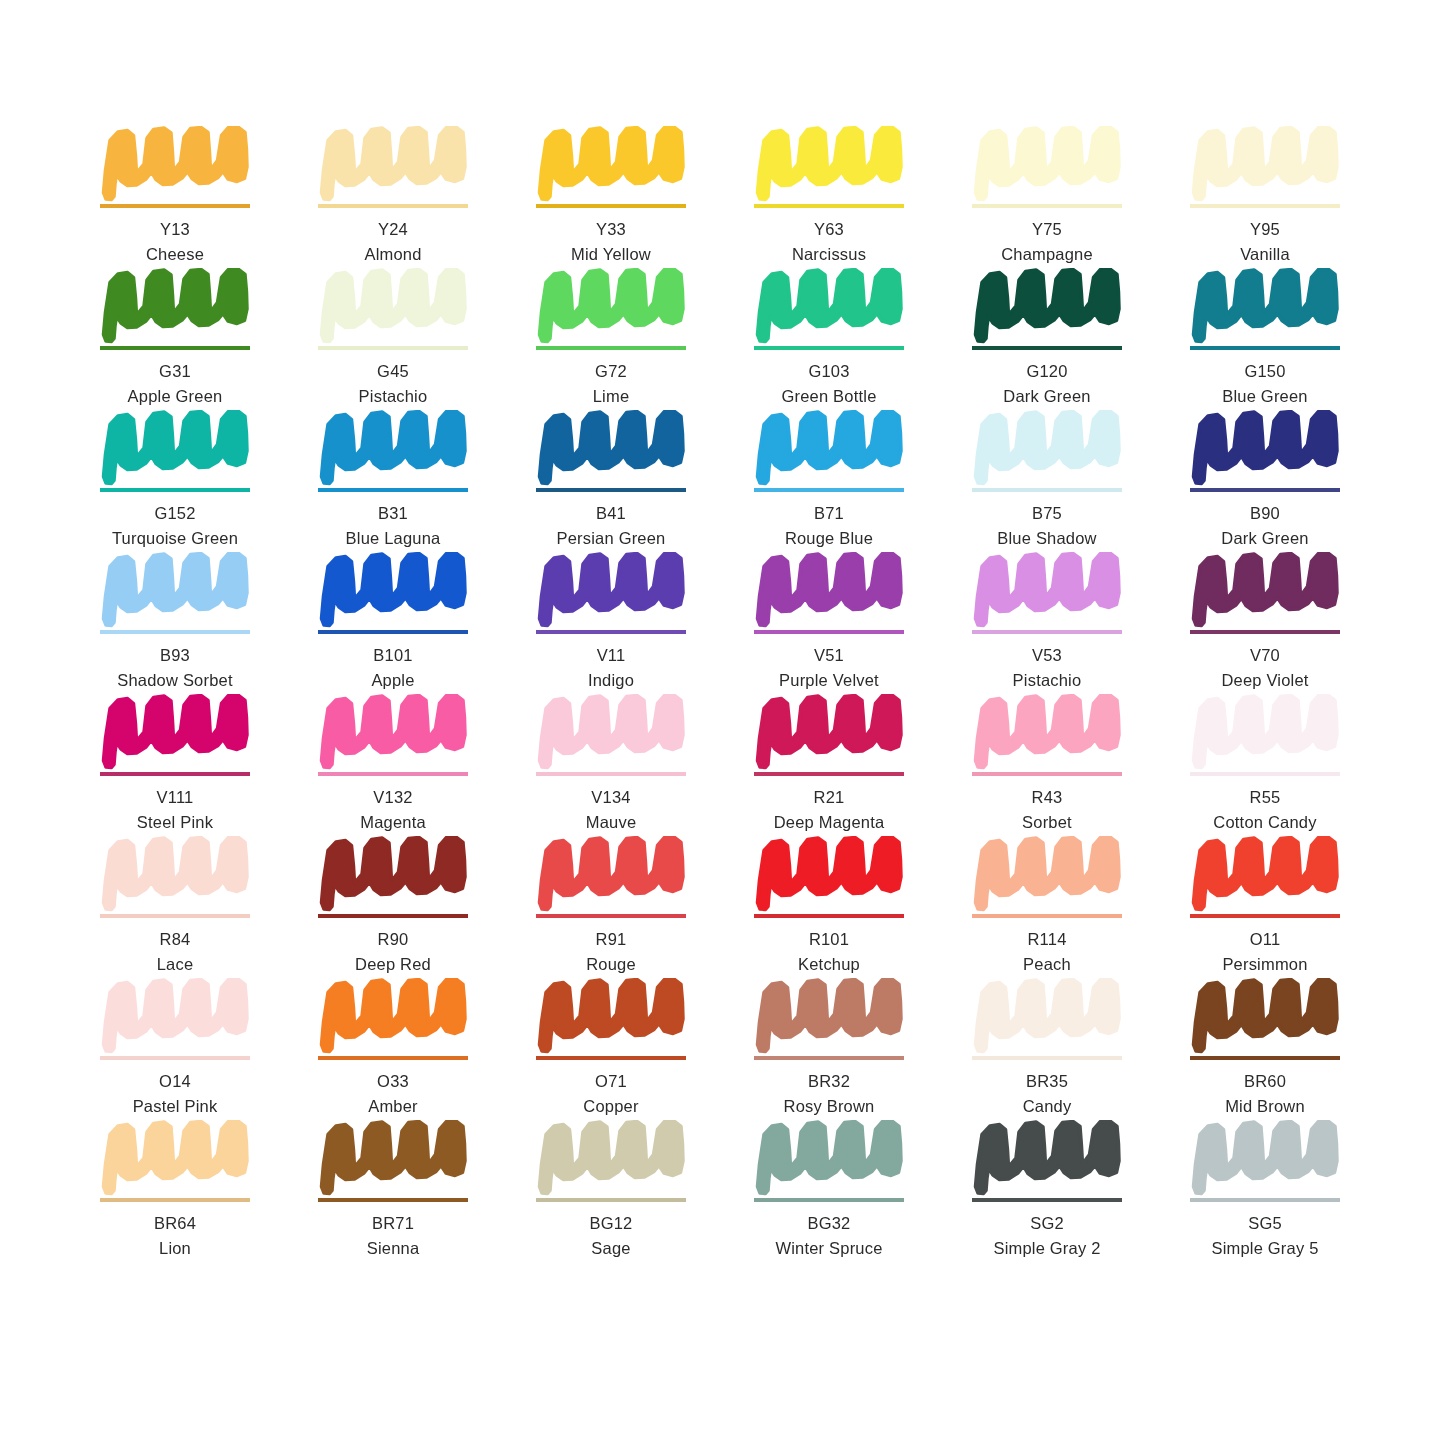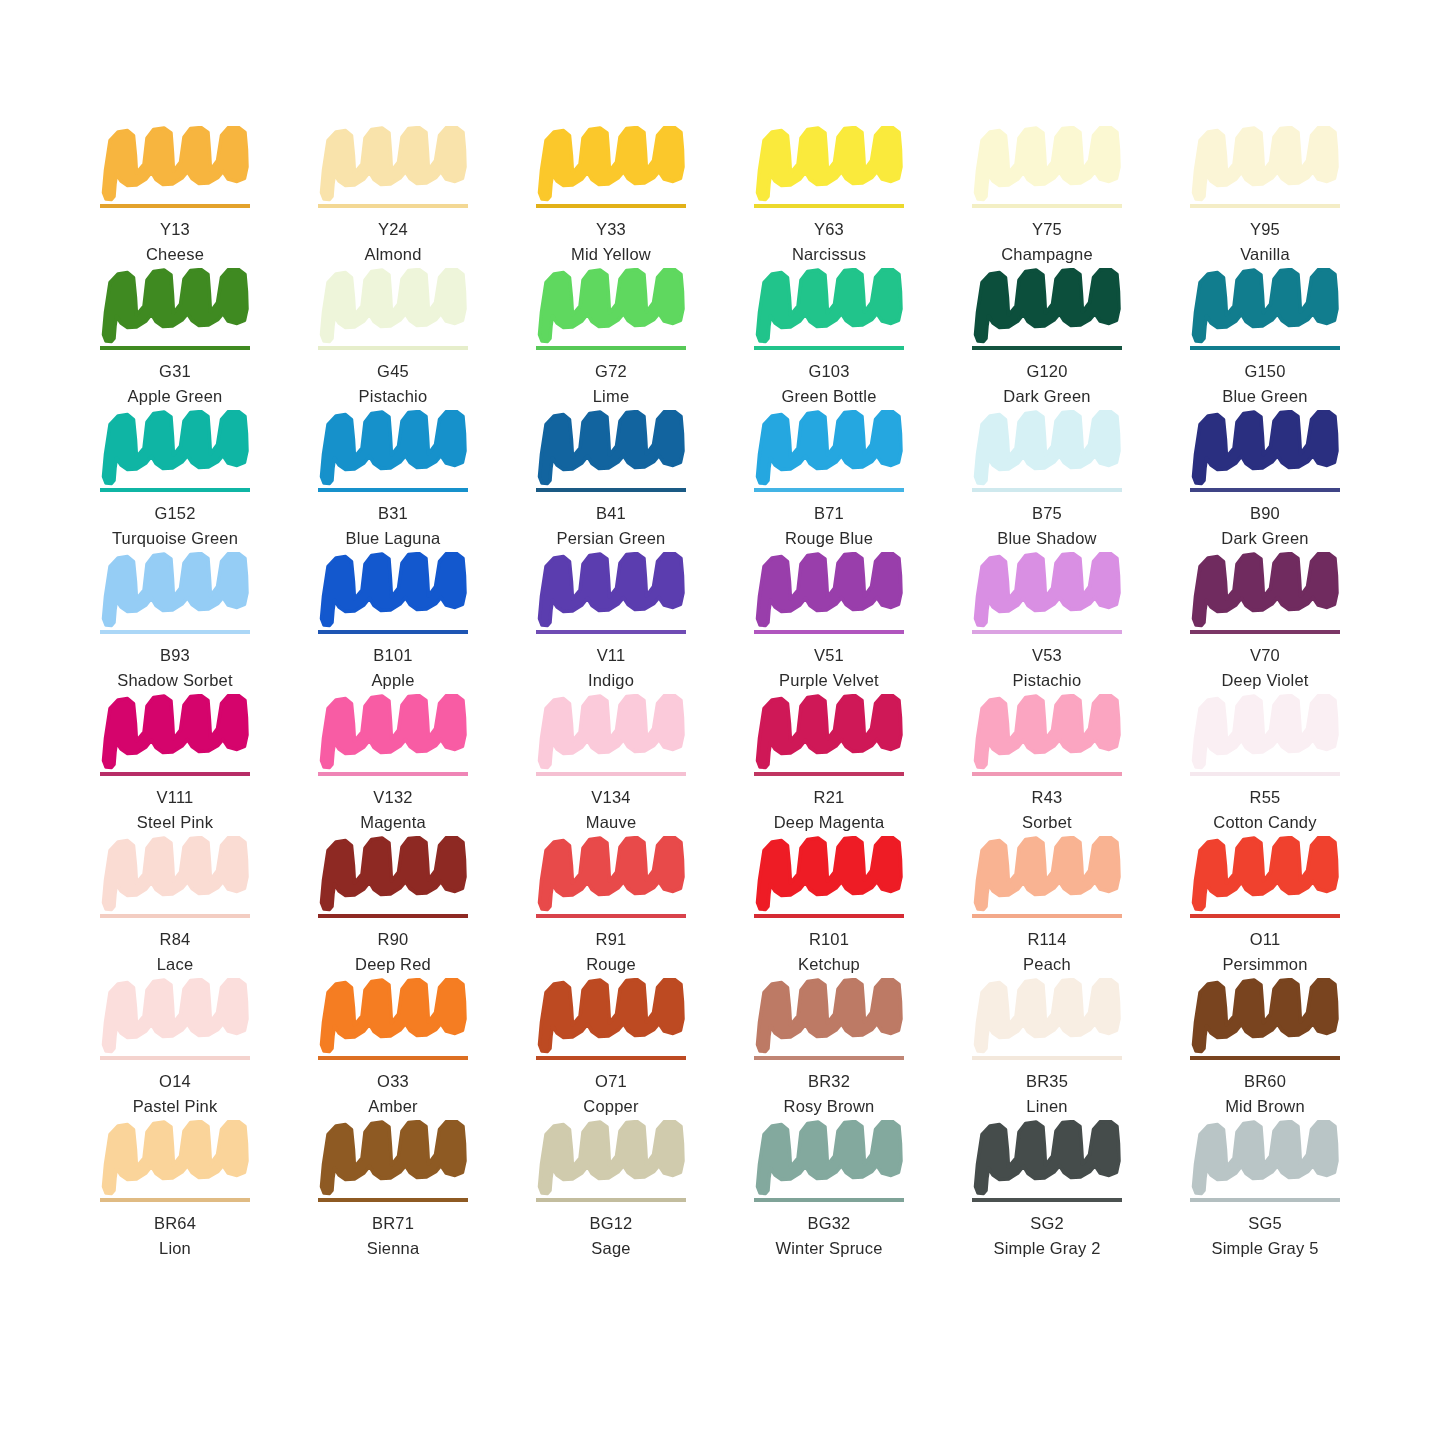--- a/index.html
+++ b/index.html
@@ -568,21 +568,21 @@
       </div>
       <div class="swatch">
         <div class="stroke-wrap">
           <svg viewBox="0 0 150 76" preserveAspectRatio="none">
             <path d="M3.5,66.5 L5.5,44.0 L10.0,14.5 L18.0,6.0 L27.5,4.5 L33.5,9.5 L35.5,30.0 L36.5,47.0 L44.0,38.0 L47.0,12.0 L53.5,3.5 L64.0,2.0 L71.0,7.0 L72.5,27.0 L73.5,45.0 L80.5,36.0 L84.0,11.0 L90.5,2.5 L101.0,1.5 L108.0,6.5 L109.5,26.5 L110.5,44.0 L117.5,34.5 L121.5,9.5 L128.5,1.5 L138.0,1.0 L145.0,6.5 L146.5,24.0 L147.0,41.0 L144.5,52.5 L137.0,55.5 L128.0,53.0 L123.0,45.5 L118.0,51.5 L108.5,57.0 L99.0,57.5 L92.0,52.5 L87.5,45.5 L82.0,52.0 L72.5,58.0 L63.0,58.5 L56.0,53.5 L51.5,46.0 L46.0,53.0 L36.5,59.0 L27.5,59.5 L21.0,55.0 L16.5,48.0 L15.0,58.0 L14.0,70.5 L11.5,73.5 L6.0,73.0 Z" fill="#f8eee3" stroke="#f8eee3" stroke-width="3.5" stroke-linejoin="round" stroke-linecap="round"></path>
           </svg>
         </div>
         <div class="bar" style="background: rgb(243, 232, 220);"></div>
         <div class="labels">
           <span class="code">BR35</span>
-          <span class="name">Linen</span>
+          <span class="name">Candy</span>
         </div>
       </div>
       <div class="swatch">
         <div class="stroke-wrap">
           <svg viewBox="0 0 150 76" preserveAspectRatio="none">
             <path d="M3.5,66.5 L5.5,44.0 L10.0,14.5 L18.0,6.0 L27.5,4.5 L33.5,9.5 L35.5,30.0 L36.5,47.0 L44.0,38.0 L47.0,12.0 L53.5,3.5 L64.0,2.0 L71.0,7.0 L72.5,27.0 L73.5,45.0 L80.5,36.0 L84.0,11.0 L90.5,2.5 L101.0,1.5 L108.0,6.5 L109.5,26.5 L110.5,44.0 L117.5,34.5 L121.5,9.5 L128.5,1.5 L138.0,1.0 L145.0,6.5 L146.5,24.0 L147.0,41.0 L144.5,52.5 L137.0,55.5 L128.0,53.0 L123.0,45.5 L118.0,51.5 L108.5,57.0 L99.0,57.5 L92.0,52.5 L87.5,45.5 L82.0,52.0 L72.5,58.0 L63.0,58.5 L56.0,53.5 L51.5,46.0 L46.0,53.0 L36.5,59.0 L27.5,59.5 L21.0,55.0 L16.5,48.0 L15.0,58.0 L14.0,70.5 L11.5,73.5 L6.0,73.0 Z" fill="#79441f" stroke="#79441f" stroke-width="3.5" stroke-linejoin="round" stroke-linecap="round"></path>
           </svg>
         </div>
         <div class="bar" style="background: rgb(121, 68, 31);"></div>
         <div class="labels">

